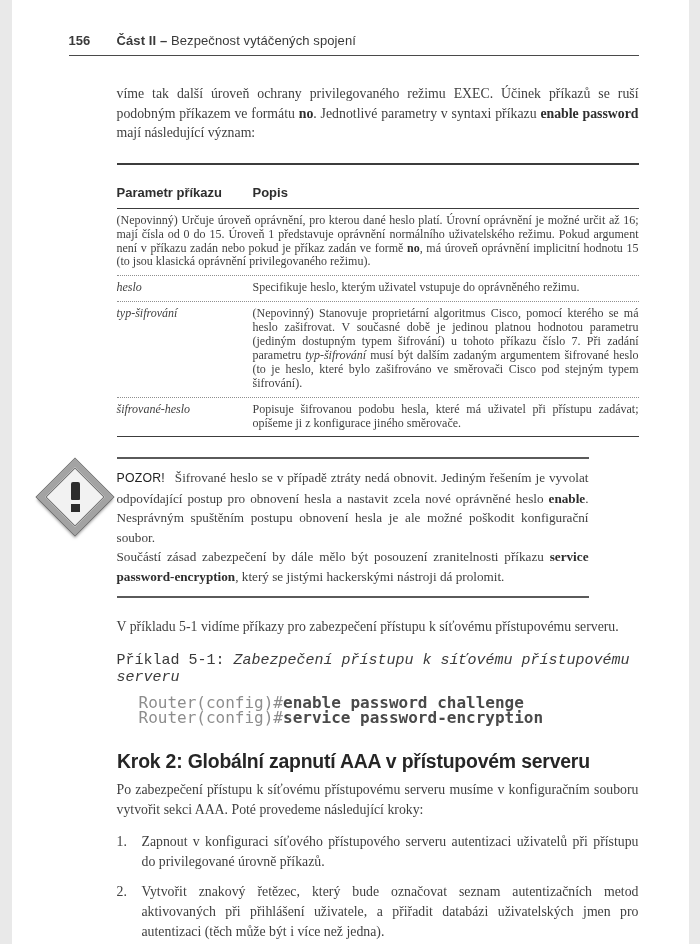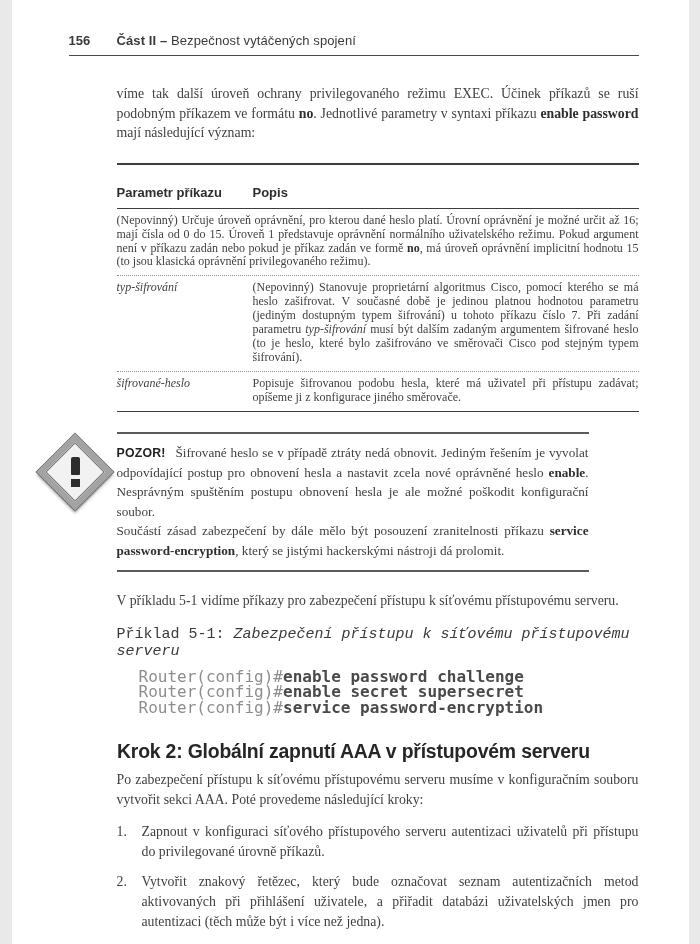--- a/index.html
+++ b/index.html
@@ -81,21 +81,21 @@
     border-top:2px solid #5a5a5a;
     border-bottom:2px solid #5a5a5a;
     padding:9px 0 10px 0;
   }
   .note-body p{
     margin:0;font-size:13.2px;line-height:19.4px;
     text-align:justify;color:#3f3f3f;
   }
   .note-label{
     font-family:"Liberation Sans", sans-serif;
-    font-weight:bold;font-size:12.3px;color:#222;
+    font-weight:normal;font-size:12.3px;color:#222;
     padding-right:6px;letter-spacing:.2px;
   }
   
   .after-note{margin-top:19px;}
   .example-caption{
     margin:15px 50px 0 105px;
     font-family:Liberation Mono, monospace;
     font-size:15px;color:#3a3a3a;
   }
   .example-caption .cap-title{font-style:italic;}
@@ -139,20 +139,24 @@
 
   <p class="body intro"><span>víme tak další úroveň ochrany privilegovaného režimu EXEC. Účinek příkazů se ruší podobným příkazem ve formátu </span><span class="b">no</span><span>. Jednotlivé parametry v syntaxi příkazu </span><span class="b">enable password</span><span> mají následující význam:</span></p>
 
   <div class="cmdtable">
     <div class="t-head">
       <div class="t-c1">Parametr příkazu</div>
       <div class="t-c2">Popis</div>
     </div>
     <div class="t-row">
       <div class="t-c2"><span>(Nepovinný) Určuje úroveň oprávnění, pro kterou dané heslo platí. Úrovní oprávnění je možné určit až 16; mají čísla od 0 do 15. Úroveň 1 představuje oprávnění normálního uživatelského režimu. Pokud argument není v příkazu zadán nebo pokud je příkaz zadán ve formě </span><span class="b">no</span><span>, má úroveň oprávnění implicitní hodnotu 15 (to jsou klasická oprávnění privilegovaného režimu).</span></div>
+    </div>
+    <div class="t-row">
+      <div class="t-c1 param"><span class="i">heslo</span></div>
+      <div class="t-c2"><span>Specifikuje heslo, kterým uživatel vstupuje do oprávněného režimu.</span></div>
     </div>
     <div class="t-row">
       <div class="t-c1 param"><span class="i">typ-šifrování</span></div>
       <div class="t-c2"><span>(Nepovinný) Stanovuje proprietární algoritmus Cisco, pomocí kterého se má heslo zašifrovat. V současné době je jedinou platnou hodnotou parametru (jediným dostupným typem šifrování) u tohoto příkazu číslo 7. Při zadání parametru </span><span class="i">typ-šifrování</span><span> musí být dalším zadaným argumentem šifrované heslo (to je heslo, které bylo zašifrováno ve směrovači Cisco pod stejným typem šifrování).</span></div>
     </div>
     <div class="t-row">
       <div class="t-c1 param"><span class="i">šifrované-heslo</span></div>
       <div class="t-c2"><span>Popisuje šifrovanou podobu hesla, které má uživatel při přístupu zadávat; opíšeme ji z konfigurace jiného směrovače.</span></div>
     </div>
   </div>
@@ -171,21 +175,20 @@
       <p><span>Součástí zásad zabezpečení by dále mělo být posouzení zranitelnosti příkazu </span><span class="b">service password-encryption</span><span>, který se jistými hackerskými nástroji dá prolomit.</span></p>
     </div>
   </div>
 
   <p class="body after-note"><span>V příkladu 5-1 vidíme příkazy pro zabezpečení přístupu k síťovému přístupovému serveru.</span></p>
 
   <p class="example-caption"><span>Příklad 5-1:</span> <span class="cap-title">Zabezpečení přístupu k síťovému přístupovému serveru</span></p>
 
   <div class="code">
     <div class="code-line"><span class="dim">Router(config)#</span><span class="b">enable password challenge</span></div>
-    <div class="code-line"><span class="dim">Router(config)#</span><span class="b">enable secret supersecret</span></div>
     <div class="code-line"><span class="dim">Router(config)#</span><span class="b">service password-encryption</span></div>
   </div>
 
   <h2 class="section-heading">Krok 2: Globální zapnutí AAA v přístupovém serveru</h2>
 
   <p class="body section-para"><span>Po zabezpečení přístupu k síťovému přístupovému serveru musíme v konfiguračním souboru vytvořit sekci AAA. Poté provedeme následující kroky:</span></p>
 
   <div class="olist">
     <div class="olist-item">
       <span class="olist-num">1.</span>

